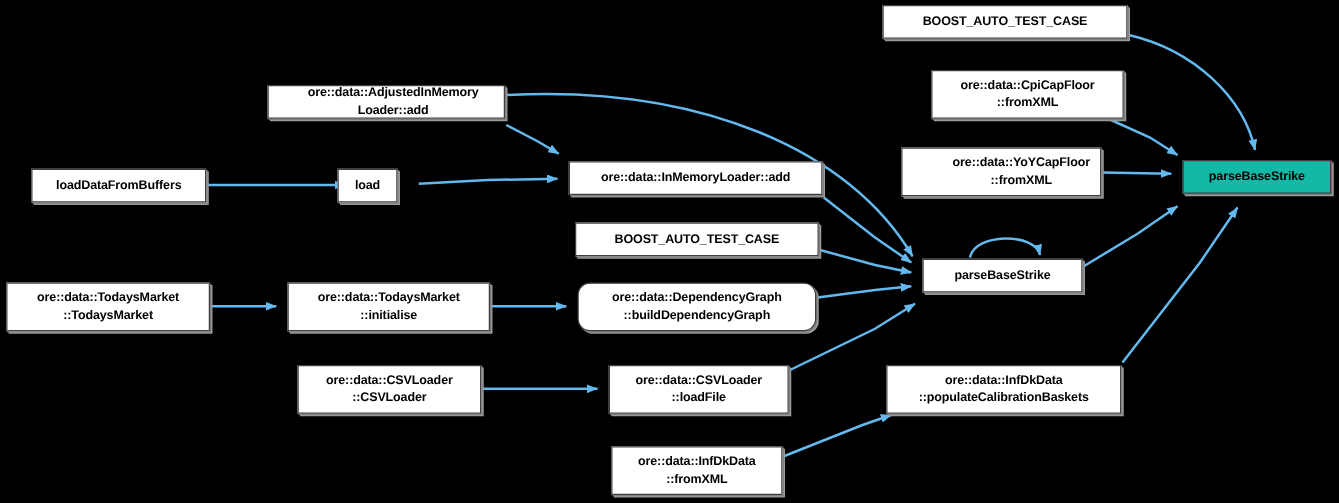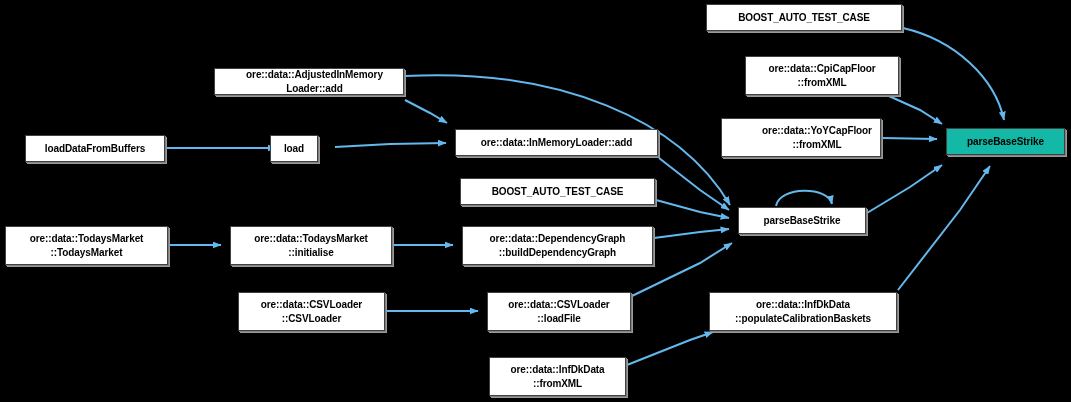--- a/index.html
+++ b/index.html
@@ -89,21 +89,21 @@
 ::fromXML</div>
       <div class="node" style="left: 721px; top: 118px; width: 160px; height: 39px; padding-left: 35px;">ore::data::YoYCapFloor
 ::fromXML</div>
       <div class="node current" style="left: 946px; top: 128px; width: 119px; height: 27px;">parseBaseStrike</div>
       <div class="node" style="left: 460px; top: 178px; width: 195px; height: 27px;">BOOST_AUTO_TEST_CASE</div>
       <div class="node" style="left: 738px; top: 207px; width: 128px; height: 27px;">parseBaseStrike</div>
       <div class="node" style="left: 5px; top: 226px; width: 163px; height: 39px;">ore::data::TodaysMarket
 ::TodaysMarket</div>
       <div class="node" style="left: 230px; top: 226px; width: 162px; height: 39px;">ore::data::TodaysMarket
 ::initialise</div>
-      <div class="node" style="left: 462px; top: 226px; width: 191px; height: 39px;">ore::data::DependencyGraph
+      <div class="node" style="left: 462px; top: 226px; width: 191px; height: 39px; border-radius: 10px;">ore::data::DependencyGraph
 ::buildDependencyGraph</div>
       <div class="node" style="left: 238px; top: 292px; width: 147px; height: 39px;">ore::data::CSVLoader
 ::CSVLoader</div>
       <div class="node" style="left: 487px; top: 292px; width: 144px; height: 39px;">ore::data::CSVLoader
 ::loadFile</div>
       <div class="node" style="left: 709px; top: 292px; width: 188px; height: 39px;">ore::data::InfDkData
 ::populateCalibrationBaskets</div>
       <div class="node" style="left: 489px; top: 357px; width: 137px; height: 39px;">ore::data::InfDkData
 ::fromXML</div>
     </div>

